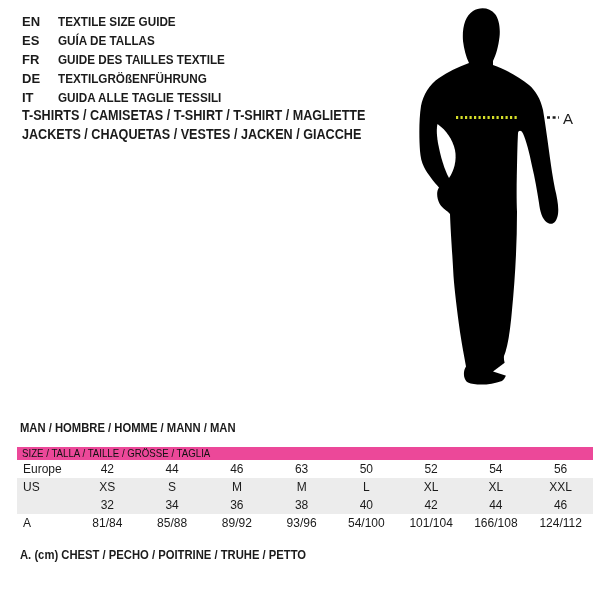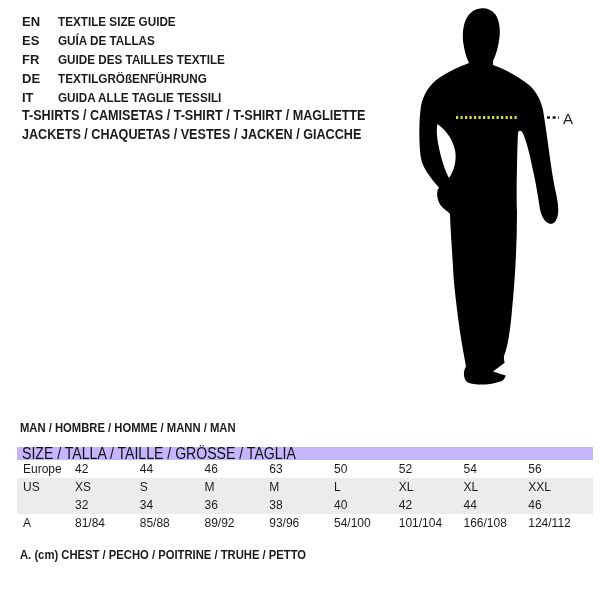--- a/index.html
+++ b/index.html
@@ -22,28 +22,28 @@
   .figure{position:absolute;left:390px;top:0;width:210px;height:410px;}
   .figure svg{display:block;width:210px;height:410px;}
   .measure-a{font-family:"Liberation Sans", sans-serif;font-size:15px;fill:#1b1b1b;}
 
   
   .man-title{position:absolute;left:20px;top:421px;font-size:12.5px;font-weight:bold;}
 
   
   .size-table{position:absolute;left:17px;top:447px;width:576px;font-size:12px;}
   .t-header{
-    height:13px;line-height:13px;background:#c4b5fd;color:#111;
-    padding-left:5px;font-size:16px;overflow:visible;
+    height:13px;line-height:13px;background:#ec4899;color:#111;
+    padding-left:5px;font-size:11px;overflow:visible;
   }
   .t-header .condensed{display:inline-block;transform:scaleX(0.88);}
   .t-row{display:grid;grid-template-columns:58px repeat(8,1fr);height:18px;line-height:18px;}
   .t-row.alt{background:#ececec;}
   .t-label{padding-left:6px;text-align:left;white-space:nowrap;}
-  .t-cell{text-align:left;white-space:nowrap;}
+  .t-cell{text-align:center;white-space:nowrap;}
 
   
   .footnote{position:absolute;left:20px;top:548px;font-size:12.5px;font-weight:bold;}
 </style>
 </head>
 <body>
 
 <div class="page">
 
   <div class="lang-list">

